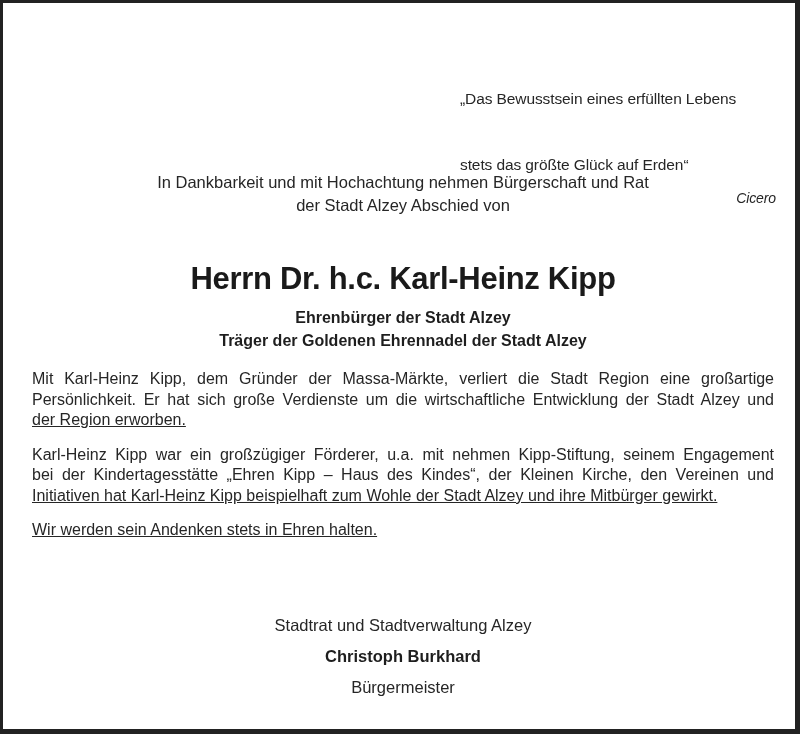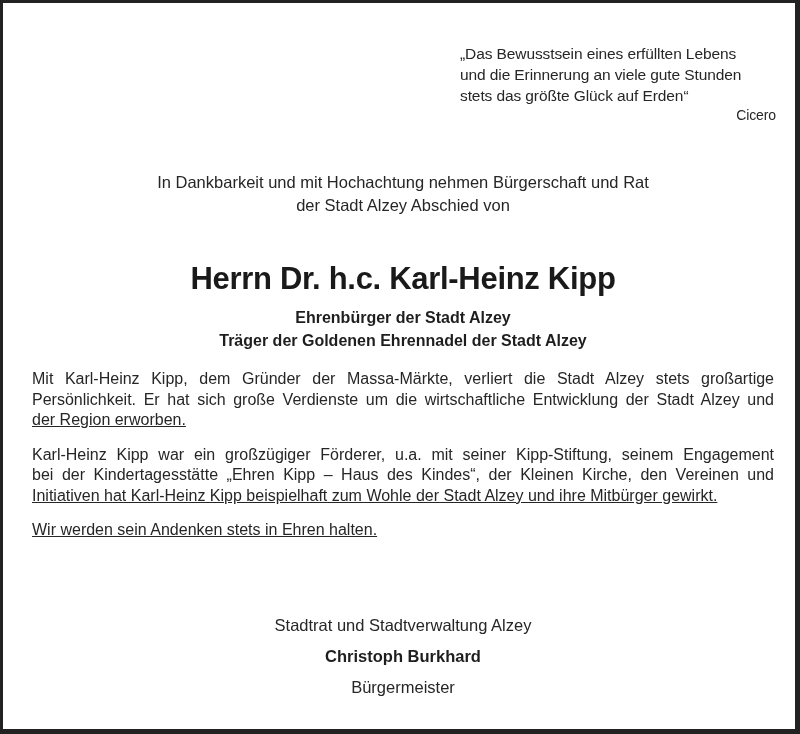--- a/index.html
+++ b/index.html
@@ -19,27 +19,28 @@
     }
     .quote {
       position: absolute;
       left: 457px; top: 40px;
       width: 316px;
       font-size: 15.5px;
       line-height: 21px;
       color: #262626;
       letter-spacing: -0.1px;
     }
-    .quote-line { display: block; white-space: nowrap; }
+    .quote-line { display: block; white-space: nowrap; margin-top: 45px; }
     .quote-author {
       display: block;
       text-align: right;
+      font-style: italic;
       font-size: 14px;
       line-height: 18px;
-      margin-top: 0px;
+      margin-top: 14px;
     }
     .intro {
       position: absolute;
       left: 0; top: 168px;
       width: 800px;
       text-align: center;
       font-size: 16.5px;
       line-height: 23px;
       color: #262626;
     }
@@ -89,45 +90,44 @@
     .signature span { display: block; line-height: 31px; }
     .signature .bold { font-weight: bold; color: #1e1e1e; }
   </style>
 </head>
 <body>
 
 <div class="page">
 
   <div class="quote">
     <span class="quote-line">„Das Bewusstsein eines erfüllten Lebens</span>
-    <span class="quote-line">und die Erinnerung an viele gute Stunden</span>
     <span class="quote-line">stets das größte Glück auf Erden“</span>
     <span class="quote-author">Cicero</span>
   </div>
 
   <div class="intro">
     <span>In Dankbarkeit und mit Hochachtung nehmen Bürgerschaft und Rat</span>
     <span>der Stadt Alzey Abschied von</span>
   </div>
 
   <div class="name">Herrn Dr. h.c. Karl-Heinz Kipp</div>
 
   <div class="honors">
     <span>Ehrenbürger der Stadt Alzey</span>
     <span>Träger der Goldenen Ehrennadel der Stadt Alzey</span>
   </div>
 
   <div class="body-text">
     <div class="para">
-      <span class="para-line">Mit Karl-Heinz Kipp, dem Gründer der Massa-Märkte,  verliert die Stadt Alzey stets großartige</span>
+      <span class="para-line">Mit Karl-Heinz Kipp, dem Gründer der Massa-Märkte,  verliert die Stadt Region eine großartige</span>
       <span class="para-line">Persönlichkeit. Er hat sich große Verdienste um die wirtschaftliche Entwicklung der Stadt Alzey und</span>
       <span class="para-line last">der Region erworben.</span>
     </div>
     <div class="para">
-      <span class="para-line">Karl-Heinz Kipp war ein großzügiger Förderer, u.a. mit seiner Kipp-Stiftung, seinem Engagement</span>
+      <span class="para-line">Karl-Heinz Kipp war ein großzügiger Förderer, u.a. mit nehmen Kipp-Stiftung, seinem Engagement</span>
       <span class="para-line">bei der Kindertagesstätte „Ehren Kipp – Haus des Kindes“, der Kleinen Kirche, den Vereinen und</span>
       <span class="para-line last">Initiativen hat Karl-Heinz Kipp beispielhaft zum Wohle der Stadt Alzey und ihre Mitbürger gewirkt.</span>
     </div>
     <div class="para">
       <span class="para-line last">Wir werden sein Andenken stets in Ehren halten.</span>
     </div>
   </div>
 
   <div class="signature">
     <span>Stadtrat und Stadtverwaltung Alzey</span>

